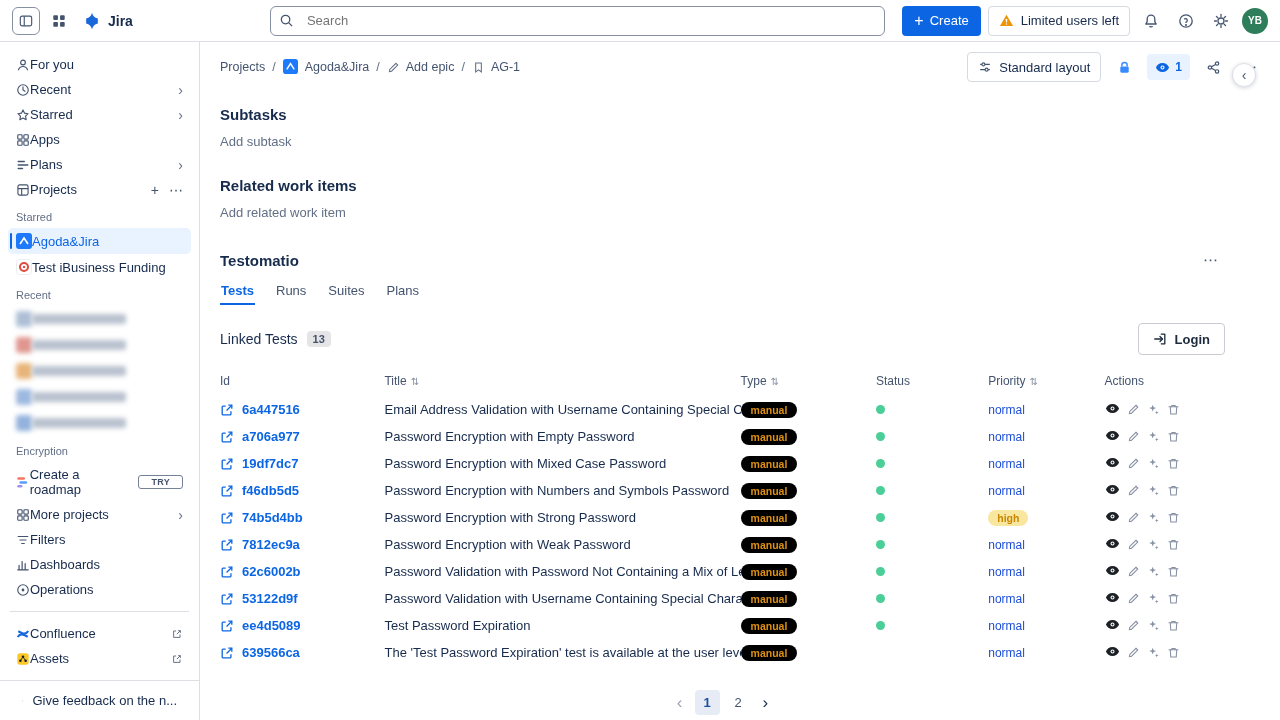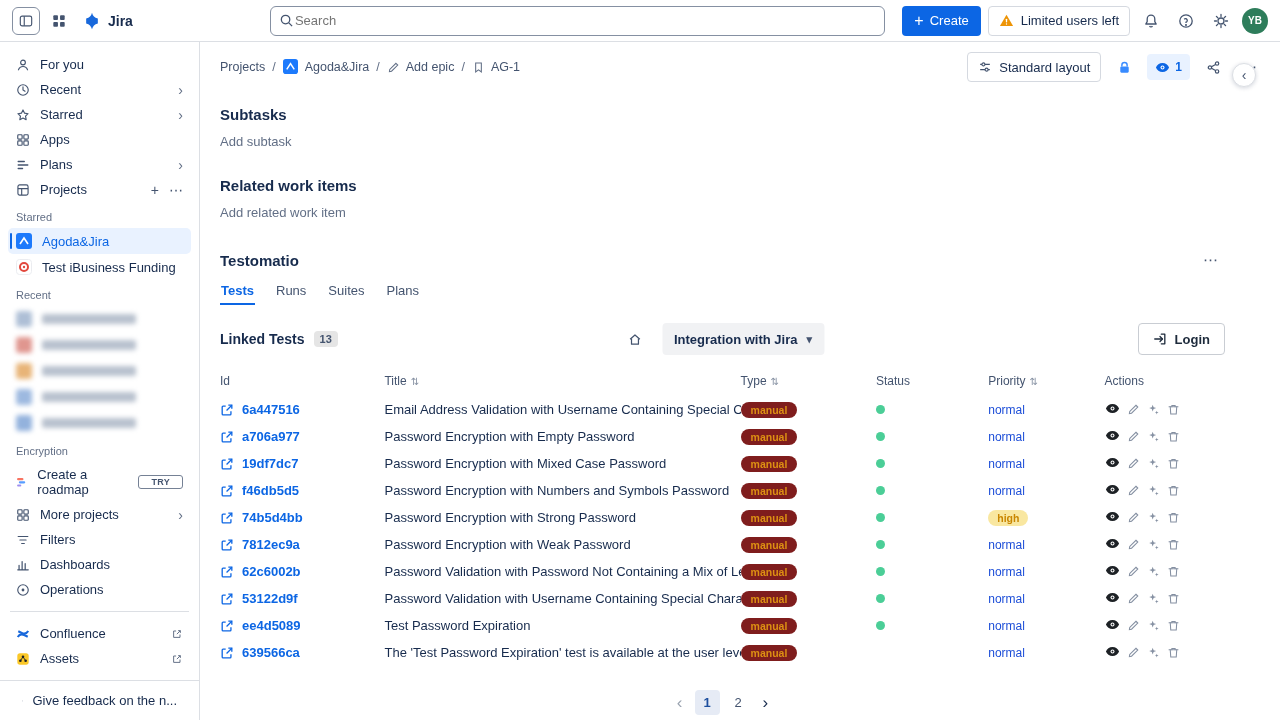--- a/index.html
+++ b/index.html
@@ -10,31 +10,31 @@
   }
   button { font-family: inherit; cursor: pointer; }
 
   
   .topbar { height: 42px; display: flex; align-items: center; padding: 0 12px; gap: 5px; border-bottom: 1px solid #dcdfe4; }
   .icon-btn { width: 28px; height: 28px; border: none; background: transparent; border-radius: 4px; display: flex; align-items: center; justify-content: center; color: #44546f; padding: 0; }
   .panel-btn { border: 1px solid #8590a2; border-radius: 6px; }
   .logo-area { display: flex; align-items: center; gap: 6px; font-size: 14px; font-weight: 600; padding: 0 4px; }
   .search-wrap { flex: 1; max-width: 654px; margin: 0 12px 0 128px; position: relative; }
   .search-wrap .search-ic { position: absolute; left: 9px; top: 7px; }
-  .search-input { width: 100%; height: 30px; border: 1px solid #8590a2; border-radius: 6px; padding: 0 10px 0 24px; font-size: 13px; color: #44546f; outline: none; font-family: inherit; }
+  .search-input { width: 100%; height: 30px; border: 1px solid #8590a2; border-radius: 6px; padding: 0 10px 0 36px; font-size: 13px; color: #44546f; outline: none; font-family: inherit; }
   .tb-right { display: flex; align-items: center; gap: 7px; margin-left: auto; }
   .create-btn { height: 30px; background: #0c66e4; color: #fff; border: none; border-radius: 4px; padding: 0 12px; font-size: 13px; font-weight: 500; display: flex; align-items: center; gap: 6px; }
   .create-btn .plus { font-size: 16px; font-weight: 400; line-height: 1; }
   .limited-btn { height: 30px; background: #fff; color: #172b4d; border: 1px solid #d5d9e0; border-radius: 4px; padding: 0 10px; font-size: 13px; font-weight: 500; display: flex; align-items: center; gap: 7px; }
   .avatar { width: 26px; height: 26px; border-radius: 50%; background: #2e7d5b; color: #fff; font-size: 10px; font-weight: 700; display: flex; align-items: center; justify-content: center; }
 
   
   .layout { display: flex; height: 678px; }
   .sidebar { width: 200px; flex: none; border-right: 1px solid #dcdfe4; padding: 10px 8px 0; display: flex; flex-direction: column; overflow: hidden; }
-  .side-item { display: flex; align-items: center; gap: 10px; padding: 5px 8px; border-radius: 5px; color: #172b4d; font-size: 13px; position: relative; }
+  .side-item { display: flex; align-items: center; padding: 5px 8px; border-radius: 5px; color: #172b4d; font-size: 13px; position: relative; }
   .side-item .chev { margin-left: auto; color: #626f86; font-size: 14px; line-height: 1; }
   .side-item .tail { margin-left: auto; display: flex; gap: 10px; color: #44546f; font-size: 14px; line-height: 1; }
   .section-label { font-size: 11px; color: #626f86; font-weight: 500; padding: 9px 8px 5px; }
   .side-item.selected { background: #e9f2ff; color: #0c66e4; font-weight: 500; }
   .side-item.selected::before { content: ""; position: absolute; left: 2px; top: 5px; bottom: 5px; width: 2px; border-radius: 2px; background: #0c66e4; }
   .pavatar { width: 16px; height: 16px; flex: none; display: inline-flex; }
   .ravatar { width: 16px; height: 16px; border-radius: 3px; filter: blur(2.5px); flex: none; }
   .rbar { height: 10px; width: 94px; border-radius: 2px; background: #b8c1ce; filter: blur(2.5px); }
   .try-badge { margin-left: 6px; border: 1px solid #758195; color: #44546f; font-size: 9px; font-weight: 700; border-radius: 3px; padding: 1px 12px; letter-spacing: .3px; }
   .side-divider { height: 1px; background: #dcdfe4; margin: 9px 2px; }
@@ -57,36 +57,36 @@
   h2.section.first { margin-top: 20px; }
   .hint { color: #626f86; font-size: 13px; margin-top: 11px; }
   .testomatio-head { display: flex; align-items: center; margin-top: 30px; }
   .testomatio-head h2 { margin: 0; font-size: 15px; font-weight: 700; }
   .testomatio-head .dots { margin-left: auto; }
   .tabs { display: flex; gap: 20px; margin-top: 13px; }
   .tab { background: none; border: none; padding: 0 1px 7px; font-size: 13px; color: #44546f; }
   .tab.active { color: #0c66e4; font-weight: 600; box-shadow: inset 0 -2px 0 #0c66e4; }
 
   .tools-row { display: flex; align-items: center; margin-top: 18px; position: relative; }
-  .lt-label { font-size: 14px; font-weight: 700; }
+  .lt-label { font-size: 14px; font-weight: 400; }
   .count-pill { background: #e5e5e5; color: #44546f; font-size: 11px; font-weight: 600; border-radius: 4px; padding: 2px 6px; margin-left: 9px; }
   .mid-tools { position: absolute; left: 50%; transform: translateX(-50%); display: flex; align-items: center; gap: 13px; }
   .dropdown-btn { height: 32px; background: #f1f2f4; border: none; border-radius: 4px; padding: 0 12px; display: flex; align-items: center; gap: 9px; font-size: 13px; font-weight: 600; color: #172b4d; }
   .dd-chev { font-size: 11px; color: #44546f; }
   .login-btn { margin-left: auto; height: 32px; background: #fff; border: 1px solid #c9cdd3; border-radius: 4px; padding: 0 14px; display: flex; align-items: center; gap: 8px; font-size: 13px; font-weight: 600; color: #1e2b3c; }
 
   table { width: 100%; border-collapse: collapse; table-layout: fixed; margin-top: 12px; }
   th { text-align: left; font-size: 12px; font-weight: 500; color: #44546f; padding: 7px 0 8px; }
   .sort { color: #8590a2; font-size: 10px; margin-left: 4px; }
   .w-id { width: 164px; } .w-title { width: 355px; } .w-type { width: 135px; }
   .w-status { width: 112px; } .w-pri { width: 116px; } .w-act { width: 120px; }
   td { padding: 4px 0; height: 27px; font-size: 13px; color: #172b4d; }
   .idlink { display: flex; align-items: center; gap: 8px; color: #0c66e4; font-weight: 700; text-decoration: none; }
   td[data-name="test-title"] { white-space: nowrap; overflow: hidden; }
-  .badge-manual { display: inline-block; background: #7f1d1d; color: #dd9013; font-size: 10.5px; font-weight: 700; padding: 2px 10px; border-radius: 9px; }
+  .badge-manual { display: inline-block; background: #000000; color: #dd9013; font-size: 10.5px; font-weight: 700; padding: 2px 10px; border-radius: 9px; }
   .badge-high { display: inline-block; background: #f9e7a0; color: #c98600; font-size: 10.5px; font-weight: 700; padding: 2px 9px; border-radius: 9px; }
   .dot { display: inline-block; width: 9px; height: 9px; border-radius: 50%; background: #4bce97; }
   .pri { font-size: 12px; color: #1d4ed8; }
   .act { display: inline-flex; align-items: center; margin-right: 7px; }
 
   .pagination { display: flex; align-items: center; justify-content: center; gap: 6px; margin: 24px 0 30px; }
   .page-chev { background: none; border: none; font-size: 17px; line-height: 1; color: #9aa3b0; padding: 0 6px; }
   .page-chev.next { color: #172b4d; }
   .page { min-width: 25px; height: 25px; background: none; border: none; border-radius: 4px; font-size: 13px; color: #44546f; display: flex; align-items: center; justify-content: center; }
   .page.current { background: #e6ebf5; color: #1d4f9e; font-weight: 700; }
@@ -424,32 +424,20 @@
       <div class="tabs" data-name="testomatio-tabs">
           <button class="tab active" data-name="tab-tests">Tests</button>
           <button class="tab" data-name="tab-runs">Runs</button>
           <button class="tab" data-name="tab-suites">Suites</button>
           <button class="tab" data-name="tab-plans">Plans</button>
         </div>
 
       <div class="tools-row" data-name="linked-tests-toolbar">
         <span class="lt-label" data-name="linked-tests-label">Linked Tests</span>
         <span class="count-pill" data-name="linked-tests-count-badge">13</span>
-        <div class="mid-tools" data-name="toolbar-middle">
-          <button class="icon-btn" data-name="home-icon">
-            <svg viewBox="0 0 16 16" width="15" height="15" fill="none" stroke="#44546f" stroke-width="1.3" stroke-linejoin="round">
-                <path d="M2.8 7.8L8 3.2l5.2 4.6"></path>
-                <path d="M4.3 7v6h7.4V7"></path>
-              </svg>
-          </button>
-          <button class="dropdown-btn" data-name="integration-dropdown">
-            <span data-name="integration-dropdown-label">Integration with Jira</span>
-            <span class="dd-chev" data-name="chevron-down-icon">▾</span>
-          </button>
-        </div>
         <button class="login-btn" data-name="login-button">
           <svg data-name="login-icon" viewBox="0 0 16 16" width="14" height="14" fill="none" stroke="#1e2b3c" stroke-width="1.5" stroke-linecap="round" stroke-linejoin="round">
               <path d="M9.5 2.5h4v11h-4"></path>
               <path d="M2 8h8.5"></path>
               <path d="M8 5.2L10.8 8 8 10.8"></path>
             </svg>
           <span data-name="login-label">Login</span>
         </button>
       </div>
 

